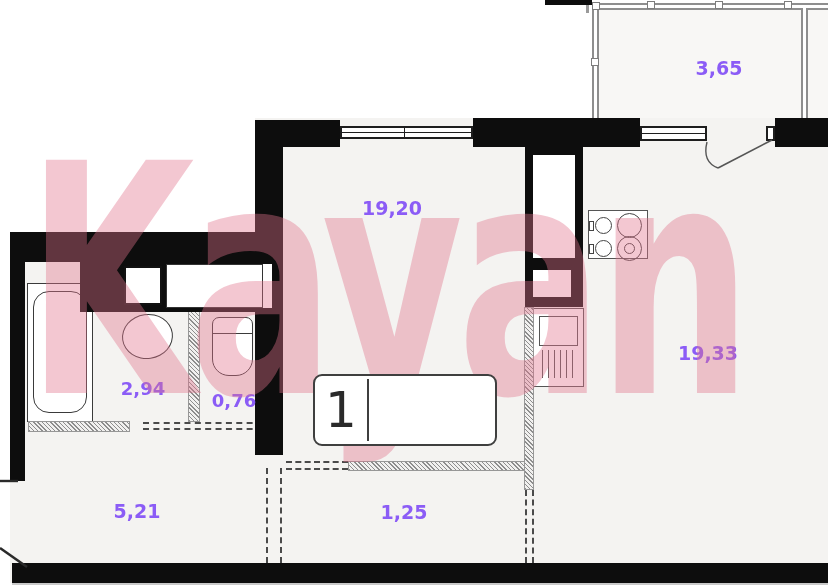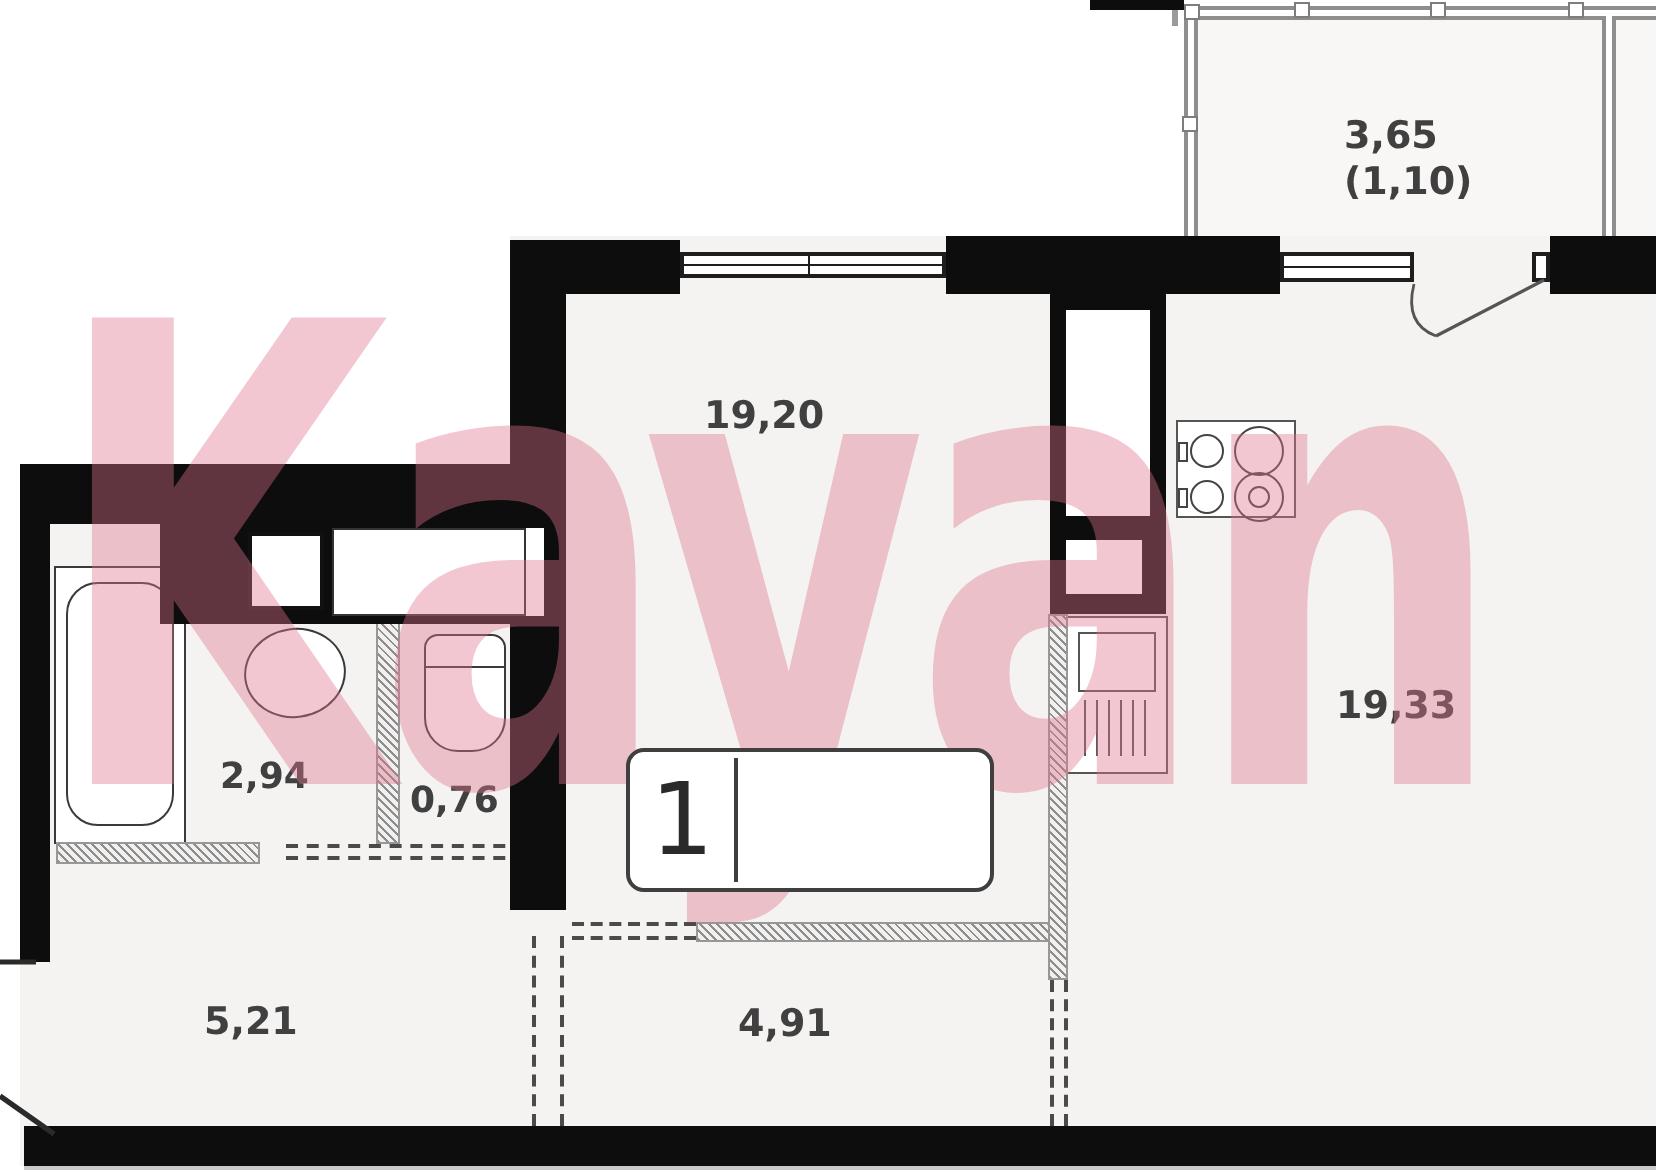--- a/index.html
+++ b/index.html
@@ -30,22 +30,22 @@
     z-index:6;
   }
   
   .dash-h{box-sizing:border-box;border-top:2px dashed #4a4a4a;border-bottom:2px dashed #4a4a4a;z-index:6;}
   .dash-v{box-sizing:border-box;border-left:2px dashed #4a4a4a;border-right:2px dashed #4a4a4a;z-index:6;}
   
   .fix{box-sizing:border-box;background:#fff;border:1.4px solid #3a3a3a;z-index:5;}
   .thin{border-width:1.2px;border-color:#555;}
   
   .lbl{
-    z-index:40;color:#404040;font-weight:700;font-size:19px;line-height:21px;
-    text-align:left;white-space:nowrap;
+    z-index:40;color:#8b5cf6;font-weight:700;font-size:19px;line-height:21px;
+    text-align:center;white-space:nowrap;
   }
   .lbl.small{font-size:18px;}
   
   #badge{
     z-index:70;display:flex;align-items:stretch;background:#fff;
     border:2.5px solid #3f3f3f;border-radius:9px;box-sizing:border-box;
   }
   #badge .cell{display:flex;align-items:center;justify-content:center;color:#2a2a2a;}
   #badge .rooms{width:52px;font-size:50px;font-weight:400;}
   #badge .sep{width:0;border-left:2px solid #3f3f3f;margin:3px 0;}
@@ -149,27 +149,26 @@
   </div>
 
   <div class="abs fix thin" style="left:531px;top:308px;width:53px;height:79px;">
     <div style="position:absolute;left:7px;top:7px;width:37px;height:28px;border:1px solid #555;"></div>
     <div class="grill" style="position:absolute;left:10px;top:41px;width:32px;height:28px;"></div>
   </div>
 
   <div class="abs lbl" style="left:352px;top:198px;width:80px;">19,20</div>
   <div class="abs lbl" style="left:672px;top:57px;width:94px;line-height:23px;">
     <div>3,65</div>
-    <div>(1,10)</div>
   </div>
   <div class="abs lbl" style="left:668px;top:343px;width:80px;">19,33</div>
   <div class="abs lbl small" style="left:110px;top:378px;width:66px;">2,94</div>
   <div class="abs lbl small" style="left:205px;top:390px;width:58px;">0,76</div>
   <div class="abs lbl" style="left:102px;top:501px;width:70px;">5,21</div>
-  <div class="abs lbl" style="left:369px;top:502px;width:70px;">4,91</div>
+  <div class="abs lbl" style="left:369px;top:502px;width:70px;">1,25</div>
 
   <div class="abs" id="badge" style="left:313px;top:374px;width:184px;height:72px;">
     <div class="cell rooms">1</div>
     <div class="sep"></div>
   </div>
 
   <div class="abs" id="watermark">Kayan</div>
 
 </div>
 

